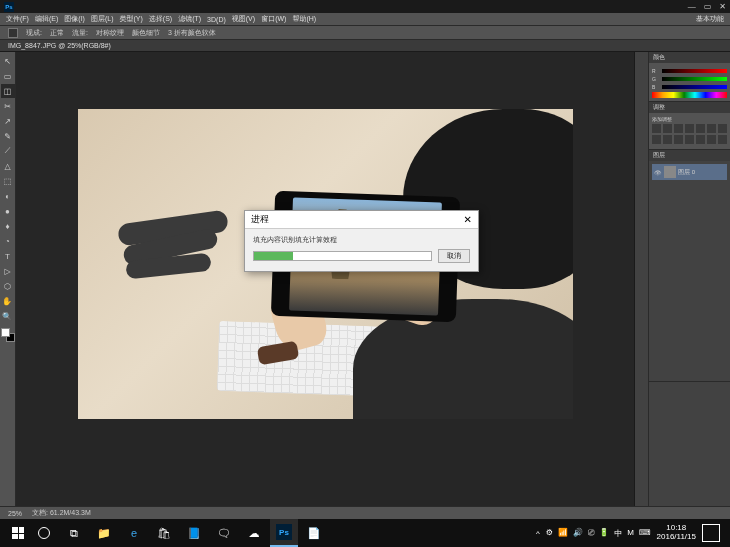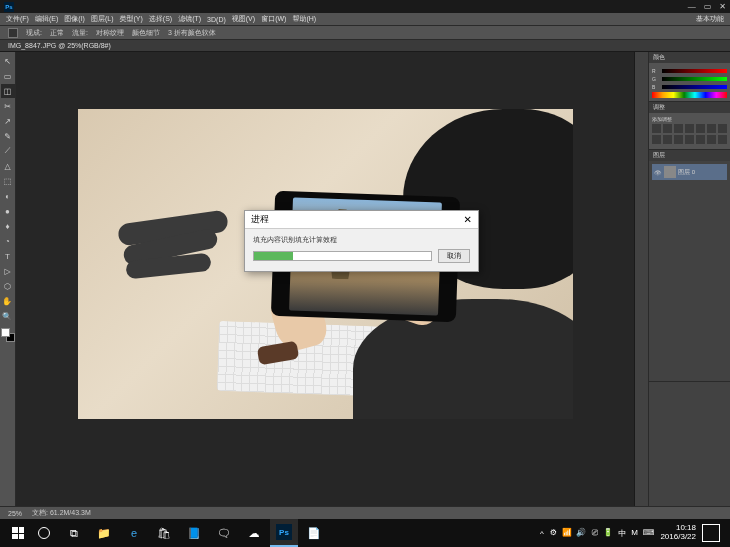--- a/index.html
+++ b/index.html
@@ -96,21 +96,21 @@
 .win-logo div { background: #fff; }
 .cortana { width: 24px; display: flex; align-items: center; justify-content: center; }
 .cortana-circle { width: 12px; height: 12px; border: 1.5px solid #fff; border-radius: 50%; }
 .search-box { width: 150px; height: 22px; background: #2a2a2a; display: flex; align-items: center; padding: 0 6px; font-size: 8px; color: #999; }
 .task-icons { display: flex; gap: 2px; margin-left: 4px; }
 .tb-icon { width: 28px; height: 28px; display: flex; align-items: center; justify-content: center; font-size: 11px; color: #fff; cursor: pointer; }
 .tb-icon.active { border-bottom: 2px solid #76b9ed; background: #2a2a2a; }
 .tb-ps { width: 16px; height: 16px; background: #001e36; color: #31a8ff; font-size: 8px; font-weight: bold; display: flex; align-items: center; justify-content: center; }
 .tray { margin-left: auto; display: flex; align-items: center; gap: 6px; font-size: 8px; color: #fff; padding-right: 6px; }
 .tray-icons { display: flex; gap: 5px; font-size: 8px; }
-.clock { text-align: right; line-height: 1.1; font-size: 8px; }
+.clock { text-align: center; line-height: 1.1; font-size: 8px; }
 .notif { width: 18px; height: 18px; border: 1px solid #fff; }
 </style>
 </head>
 <body>
 
 <div class="ps-window">
 
   <div class="ps-titlebar">
     <div class="ps-logo">Ps</div>
     <div class="win-controls">
@@ -316,17 +316,17 @@
       <span>📶</span>
       <span>🔊</span>
       <span>⎚</span>
       <span>🔋</span>
       <span>中</span>
       <span>M</span>
       <span>⌨</span>
     </div>
     <div class="clock">
       <div>10:18</div>
-      <div>2016/3/22</div>
+      <div>2016/11/15</div>
     </div>
     <div class="notif"></div>
   </div>
 </div>
 
 </body></html>

